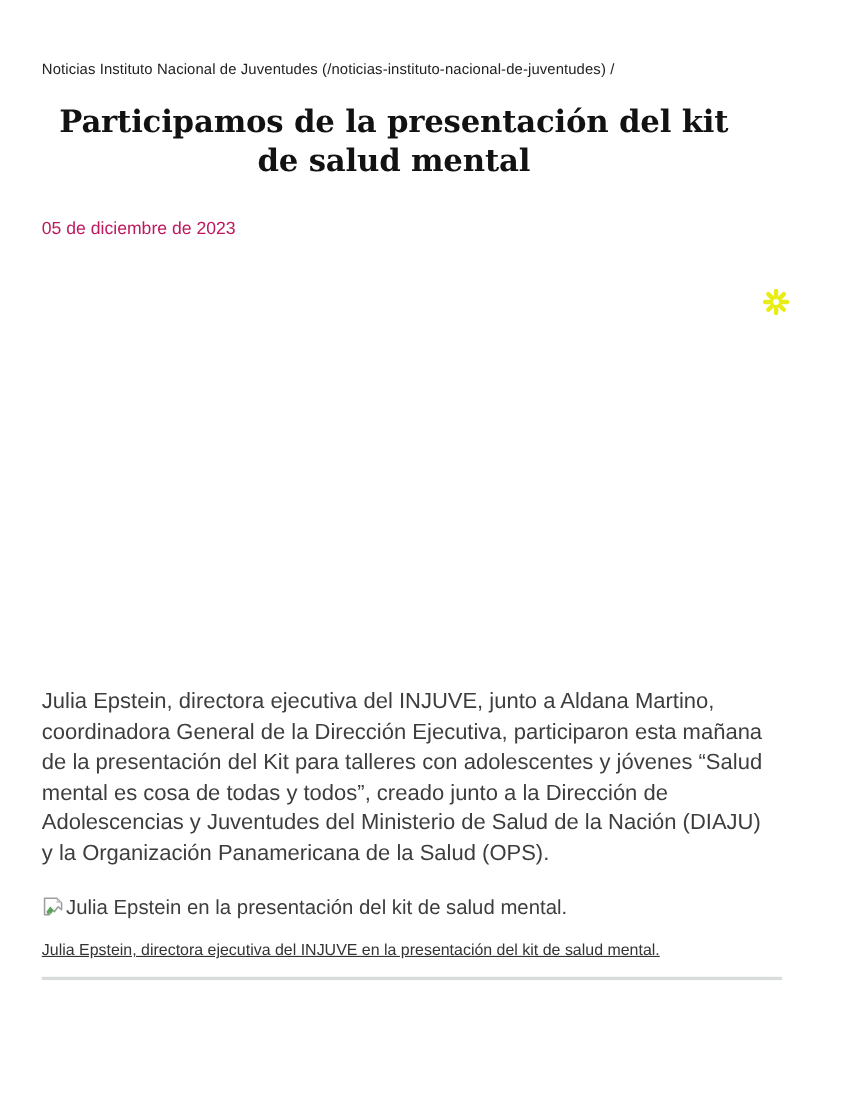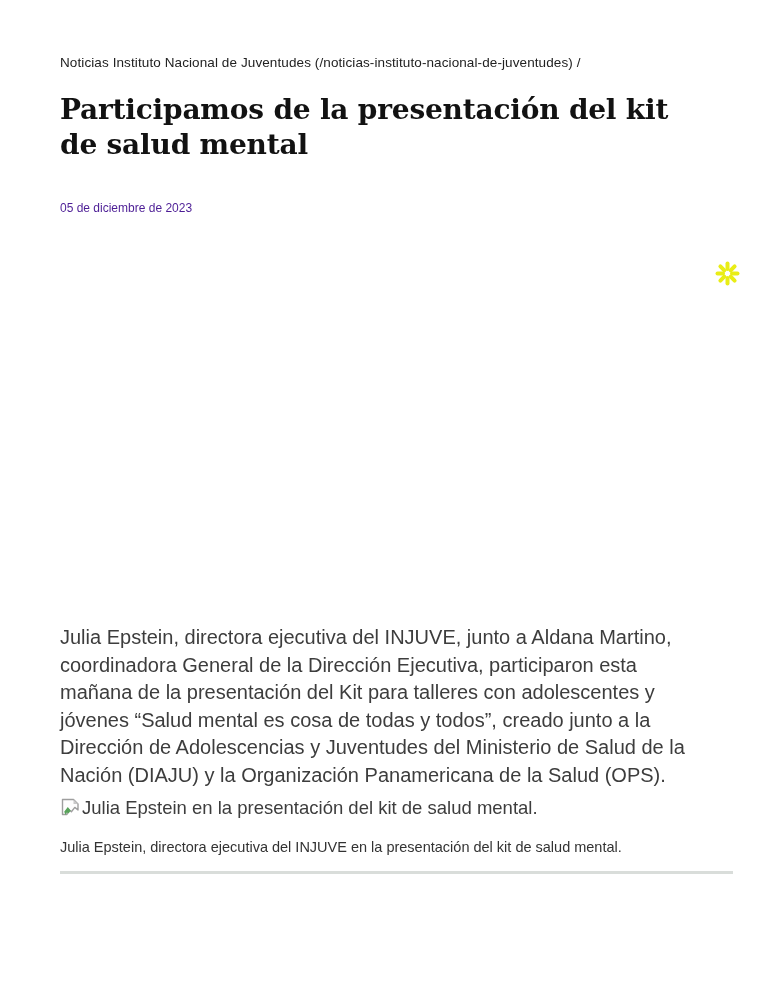--- a/index.html
+++ b/index.html
@@ -9,21 +9,21 @@
   }
   body {
     width: 773px;
     height: 1000px;
     position: relative;
     font-family: "Liberation Sans", sans-serif;
     color: #3d3d3d;
     overflow: hidden;
   }
   .content {
-    padding: 0 60px;
+    padding: 0 38px;
     position: relative;
   }
   .breadcrumb {
     display: inline-block;
     margin-top: 54px;
     font-size: 13.5px;
     line-height: 17px;
     color: #222222;
     text-decoration: none;
     letter-spacing: 0.1px;
@@ -31,72 +31,74 @@
   }
   h1.page-title {
     margin: 21px 0 0 0;
     font-family: "DejaVu Serif", serif;
     font-weight: 700;
     font-size: 28px;
     line-height: 35px;
     color: #121212;
     letter-spacing: -0.2px;
     max-width: 640px;
+    text-align: center;
   }
   .subtitle {
     margin-top: 24px;
     font-size: 18.5px;
     line-height: 28px;
     color: #3d3d3d;
     max-width: 660px;
   }
   .date {
     margin-top: 37px;
-    font-size: 12px;
+    font-size: 16px;
     line-height: 18px;
-    color: #4c1d95;
+    color: #be185d;
   }
   .figure-placeholder {
     position: relative;
     height: 407px; 
   }
   .spinner {
     position: absolute;
     left: 654px; 
     top: 43px;
     width: 27px;
     height: 27px;
   }
   .article-body {
     font-size: 20px;
     line-height: 27.5px;
     color: #3d3d3d;
     max-width: 660px;
     margin: 0;
   }
   .broken-image-line {
-    margin-top: 7px;
+    margin-top: 23px;
     display: flex;
     align-items: center;
     gap: 1px;
     font-size: 18.5px;
     line-height: 24px;
     color: #3d3d3d;
   }
   .broken-image-icon {
     width: 21px;
     height: 21px;
     flex: 0 0 auto;
     margin-top: -2px;
   }
   .caption {
     margin-top: 18px;
     font-size: 14.5px;
     line-height: 18px;
     color: #333333;
+    text-decoration: underline;
   }
   .section-divider {
     margin: 15px 0 0 0;
     width: 673px;
     height: 3px;
     border: none;
     background: #d9ddda;
   }
 </style>
 </head>

